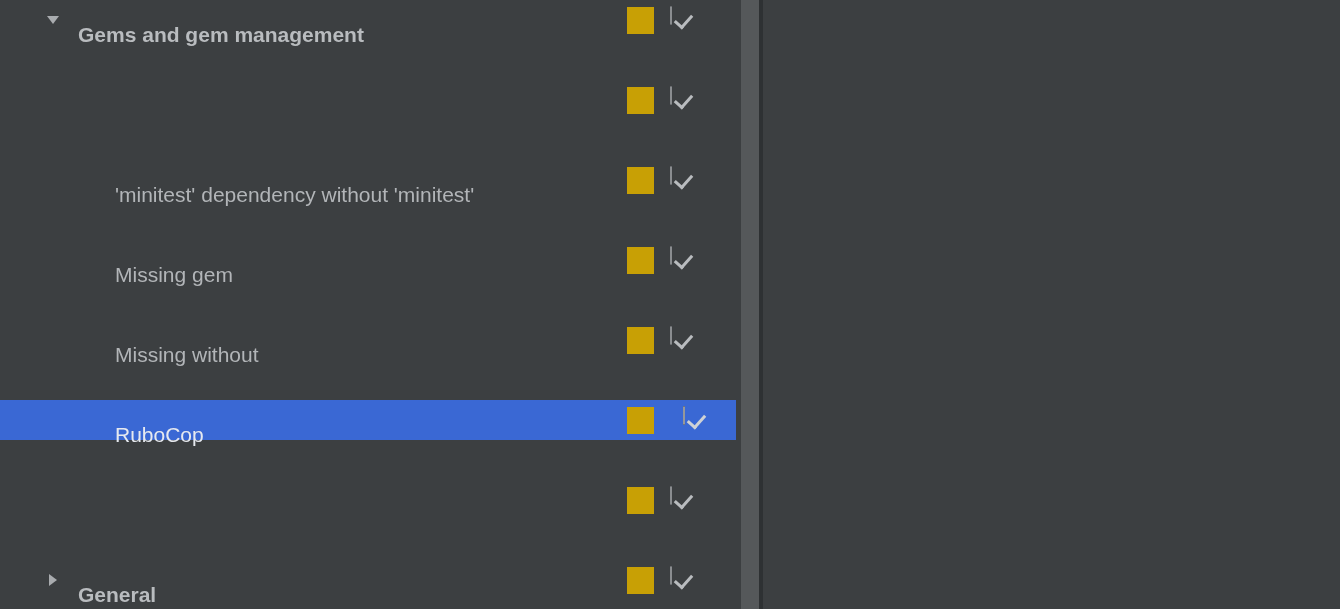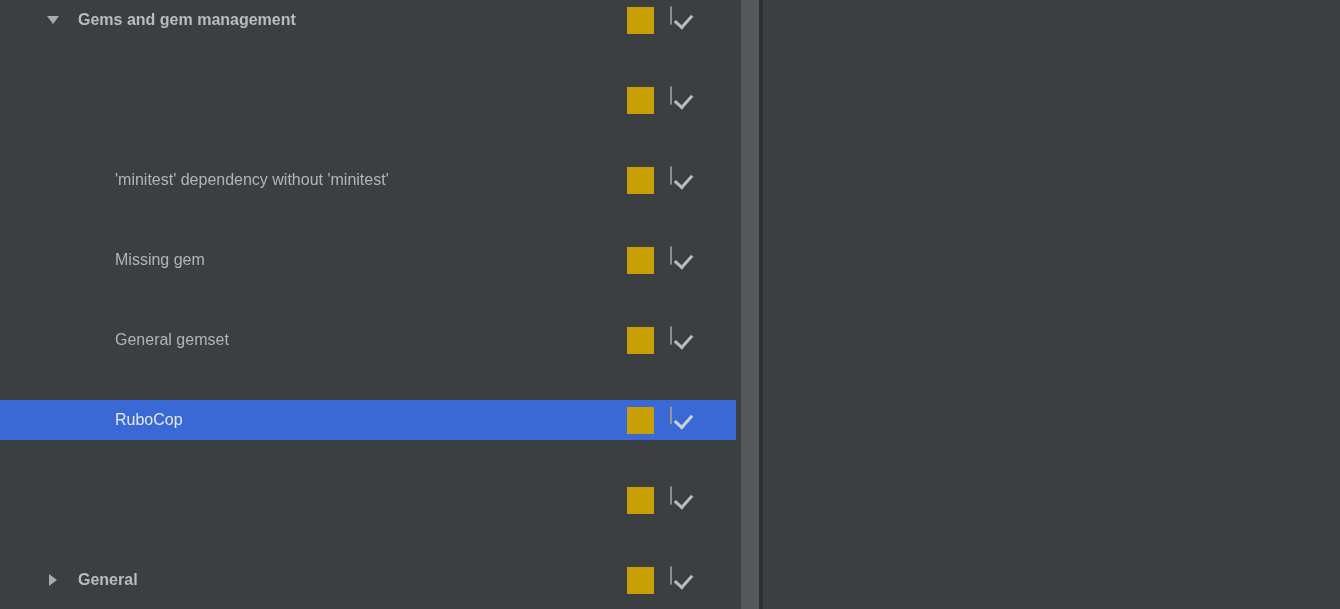--- a/index.html
+++ b/index.html
@@ -51,24 +51,24 @@
     height: 40px;
     width: 26px;
     display: flex;
     align-items: center;
     justify-content: center;
   }
   .twisty svg { display: block; }
   .row-label {
     position: absolute;
     left: 78px;
-    top: 0;
+    top: 15px;
     height: 40px;
     line-height: 40px;
-    font-size: 16px;
+    font-size: 21px;
     color: #b2b5b8;
     white-space: nowrap;
     overflow: hidden;
     max-width: 545px;
   }
   .tree-row.child .row-label {
     left: 115px;
     font-weight: normal;
     max-width: 508px;
   }
@@ -206,27 +206,27 @@
         <span class="check-cell"><span class="cbox checked"></span></span>
       </div>
       <div class="tree-row child" style="top: 120px; padding-left: 8px;">
         <span class="row-label">Missing gem</span>
         <span class="swatch-cell">
           <span class="swatch" style="background: rgb(200, 160, 5);"></span>
         </span>
         <span class="check-cell"><span class="cbox checked"></span></span>
       </div>
       <div class="tree-row child" style="top: 160px;">
-        <span class="row-label">General gemset</span>
-        <span class="swatch-cell">
-          <span class="swatch" style="background: rgb(200, 160, 5);"></span>
-        </span>
-        <span class="check-cell"><span class="cbox checked"></span></span>
-      </div>
-      <div class="tree-row child selected" style="top: 200px;">
+        <span class="row-label">Missing without</span>
+        <span class="swatch-cell">
+          <span class="swatch" style="background: rgb(200, 160, 5);"></span>
+        </span>
+        <span class="check-cell"><span class="cbox checked"></span></span>
+      </div>
+      <div class="tree-row child selected" style="top: 200px; text-align: center;">
         <span class="row-label">RuboCop</span>
         <span class="swatch-cell">
           <span class="swatch" style="background: rgb(200, 160, 5);"></span>
         </span>
         <span class="check-cell"><span class="cbox checked"></span></span>
       </div>
       <div class="tree-row child" style="top: 240px;">
         <span class="swatch-cell">
           <span class="swatch" style="background: rgb(200, 160, 5);"></span>
         </span>

